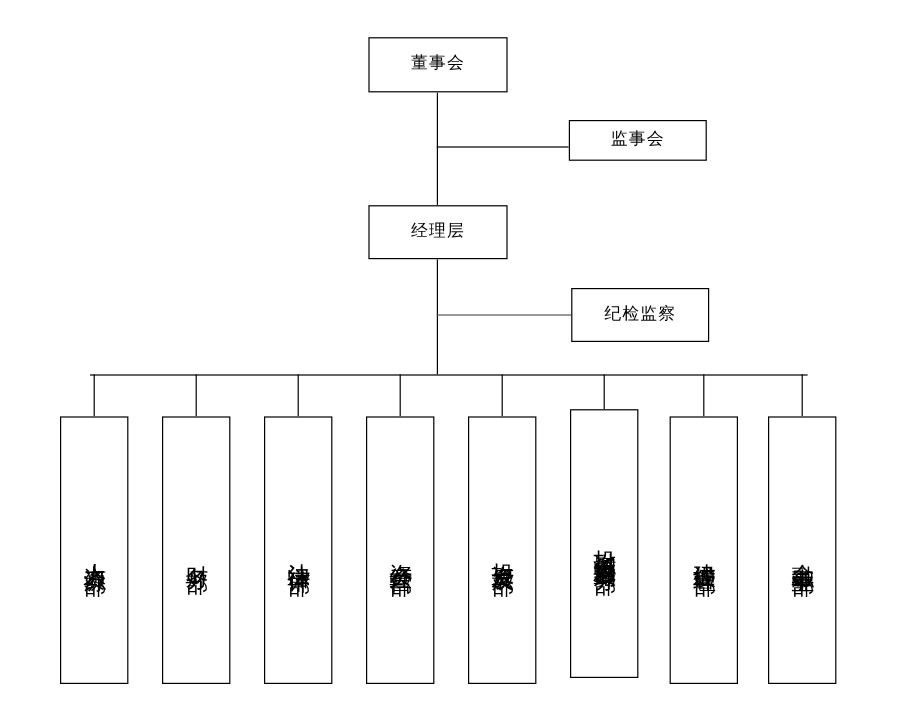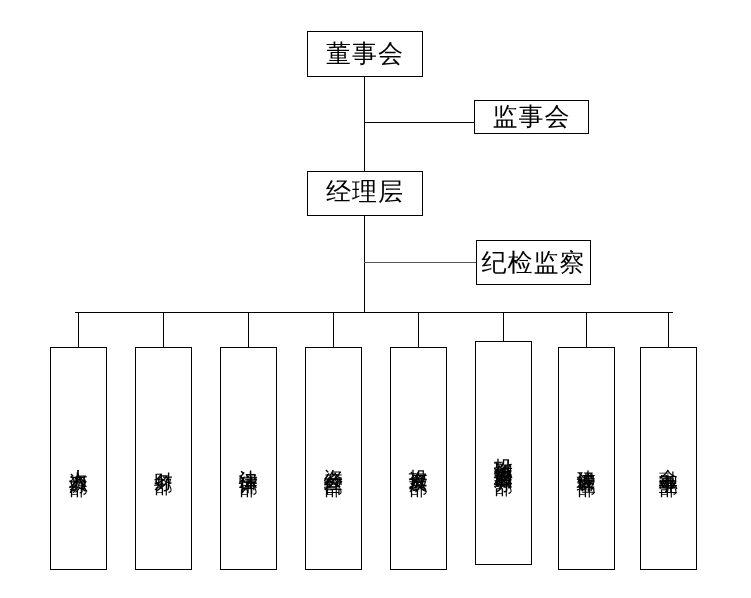--- a/index.html
+++ b/index.html
@@ -26,21 +26,21 @@
     box-sizing: border-box;
     border: 1px solid #000000;
     background: #ffffff;
     display: flex;
     align-items: center;
     justify-content: center;
     z-index: 3;
   }
   .node-label {
     display: block;
-    font-size: 25px;
+    font-size: 14px;
     line-height: 1.25;
     letter-spacing: 1px;
     white-space: nowrap;
     color: #000000;
   }
 
   
   .node.vertical {
     align-items: center;
     justify-content: center;
@@ -96,21 +96,21 @@
   <div class="vline" style="left:668px; top:312px; height:35px;"></div>
 
   <div class="node" style="left:307px; top:31px; width:116px; height:46px;">
     <span class="node-label">董事会</span>
   </div>
 
   <div class="node" style="left:474px; top:100px; width:115px; height:34px;">
     <span class="node-label">监事会</span>
   </div>
 
-  <div class="node" style="left:307px; top:171px; width:116px; height:45px;font-family:Liberation Mono, monospace;">
+  <div class="node" style="left:307px; top:171px; width:116px; height:45px;">
     <span class="node-label">经理层</span>
   </div>
 
   <div class="node" style="left:476px; top:240px; width:115px; height:45px;">
     <span class="node-label">纪检监察</span>
   </div>
 
   <div class="node vertical" style="left:50px; top:347px; width:57px; height:223px;">
     <span class="node-label">人力资源部</span>
   </div>

